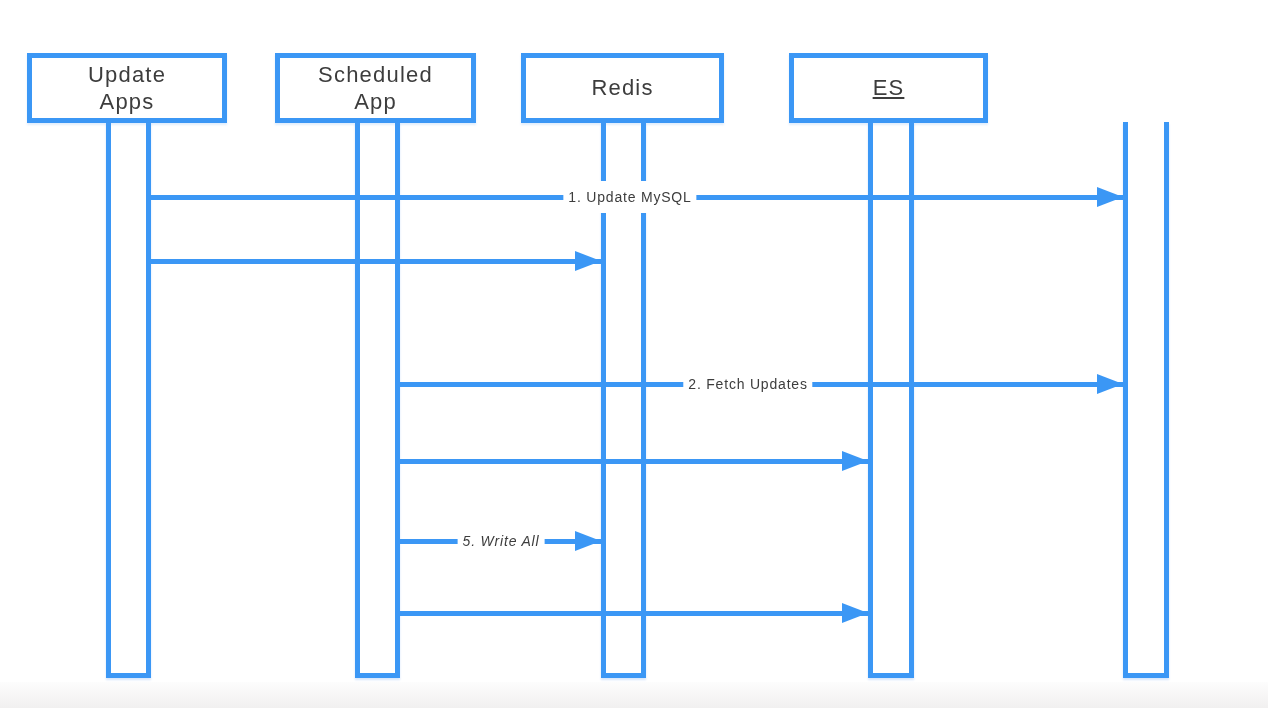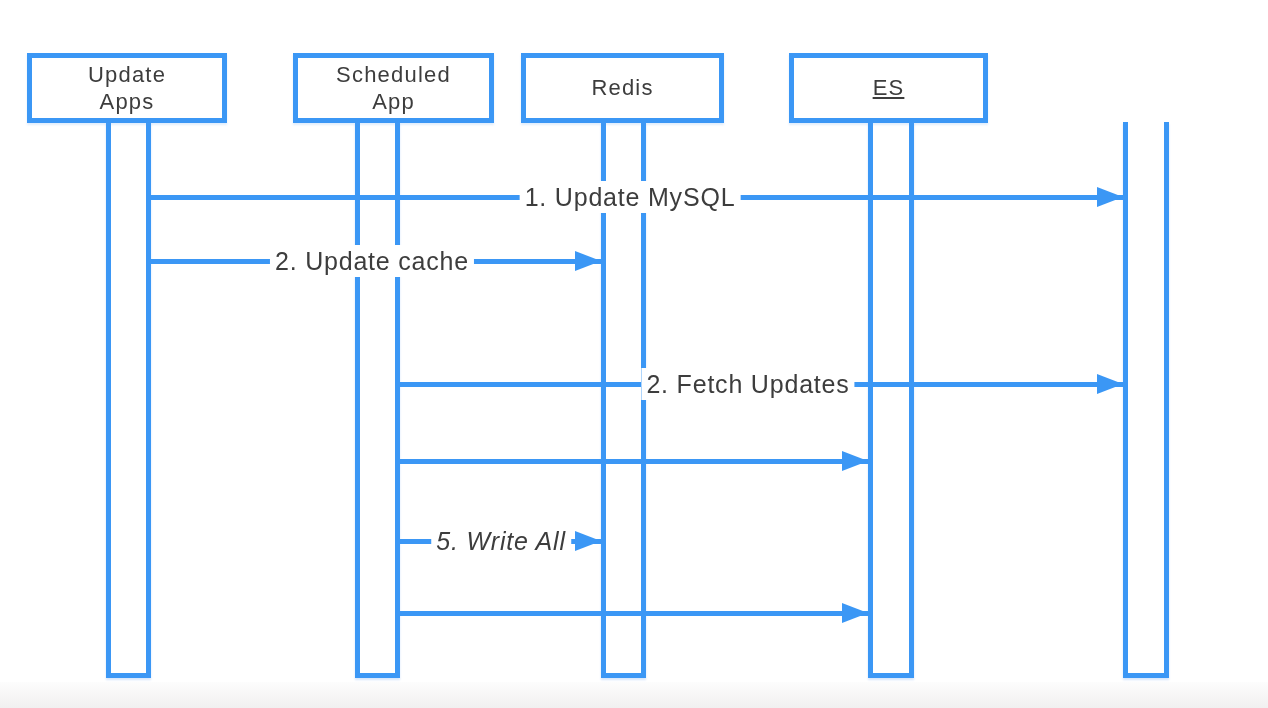--- a/index.html
+++ b/index.html
@@ -47,21 +47,21 @@
     position:absolute;
     height:5px;
     background:var(--blue);
     z-index:2;
   }
   .msg-label{
     position:absolute;
     z-index:3;
     background:#fff;
     color:var(--text);
-    font-size:25px;
+    font-size:14px;
     letter-spacing:0.8px;
     white-space:nowrap;
     height:32px;
     line-height:32px;
     padding:0 5px;
     transform:translateX(-50%);
   }
   .msg-arrow{
     position:absolute;
     width:0;height:0;
@@ -80,32 +80,31 @@
 </style>
 </head>
 <body>
 
 <div id="stage">
   <div class="bottom-strip"></div>
 <div class="lifeline" style="left: 106px; top: 122px; width: 45px; height: 556px;"></div>
     <div class="pbox" style="left: 27px; top: 53px; width: 200px; height: 70px;">Update
 Apps</div>
     <div class="lifeline" style="left: 355px; top: 122px; width: 45px; height: 556px;"></div>
-    <div class="pbox" style="left: 293px; top: 53px; width: 201px; height: 70px;">Scheduled
+    <div class="pbox" style="left: 275px; top: 53px; width: 201px; height: 70px;">Scheduled
 App</div>
     <div class="lifeline" style="left: 601px; top: 122px; width: 45px; height: 556px;"></div>
     <div class="pbox" style="left: 521px; top: 53px; width: 203px; height: 70px;">Redis</div>
     <div class="lifeline" style="left: 868px; top: 122px; width: 46px; height: 556px;"></div>
     <div class="pbox" style="left: 789px; top: 53px; width: 199px; height: 70px; text-decoration: underline;">ES</div>
     <div class="lifeline" style="left: 1123px; top: 122px; width: 46px; height: 556px;"></div>
     <div class="msg-line" style="left: 151px; width: 972px; top: 195px;"></div>
     <div class="msg-label" style="left: 630px; top: 181px;">1. Update MySQL</div>
     <div class="msg-arrow" style="left: 1097px; top: 187px;"></div>
     <div class="msg-line" style="left: 151px; width: 450px; top: 259px;"></div>
-    <div class="msg-label" style="left: 372px; top: 245px;">2. Update cache</div>
     <div class="msg-arrow" style="left: 575px; top: 251px;"></div>
     <div class="msg-line" style="left: 400px; width: 723px; top: 382px;"></div>
     <div class="msg-label" style="left: 748px; top: 368px;">2. Fetch Updates</div>
     <div class="msg-arrow" style="left: 1097px; top: 374px;"></div>
     <div class="msg-line" style="left: 400px; width: 468px; top: 459px;"></div>
     <div class="msg-arrow" style="left: 842px; top: 451px;"></div>
     <div class="msg-line" style="left: 400px; width: 201px; top: 539px;"></div>
     <div class="msg-label" style="left: 501px; top: 525px; font-style: italic;">5. Write All</div>
     <div class="msg-arrow" style="left: 575px; top: 531px;"></div>
     <div class="msg-line" style="left: 400px; width: 468px; top: 611px;"></div>

